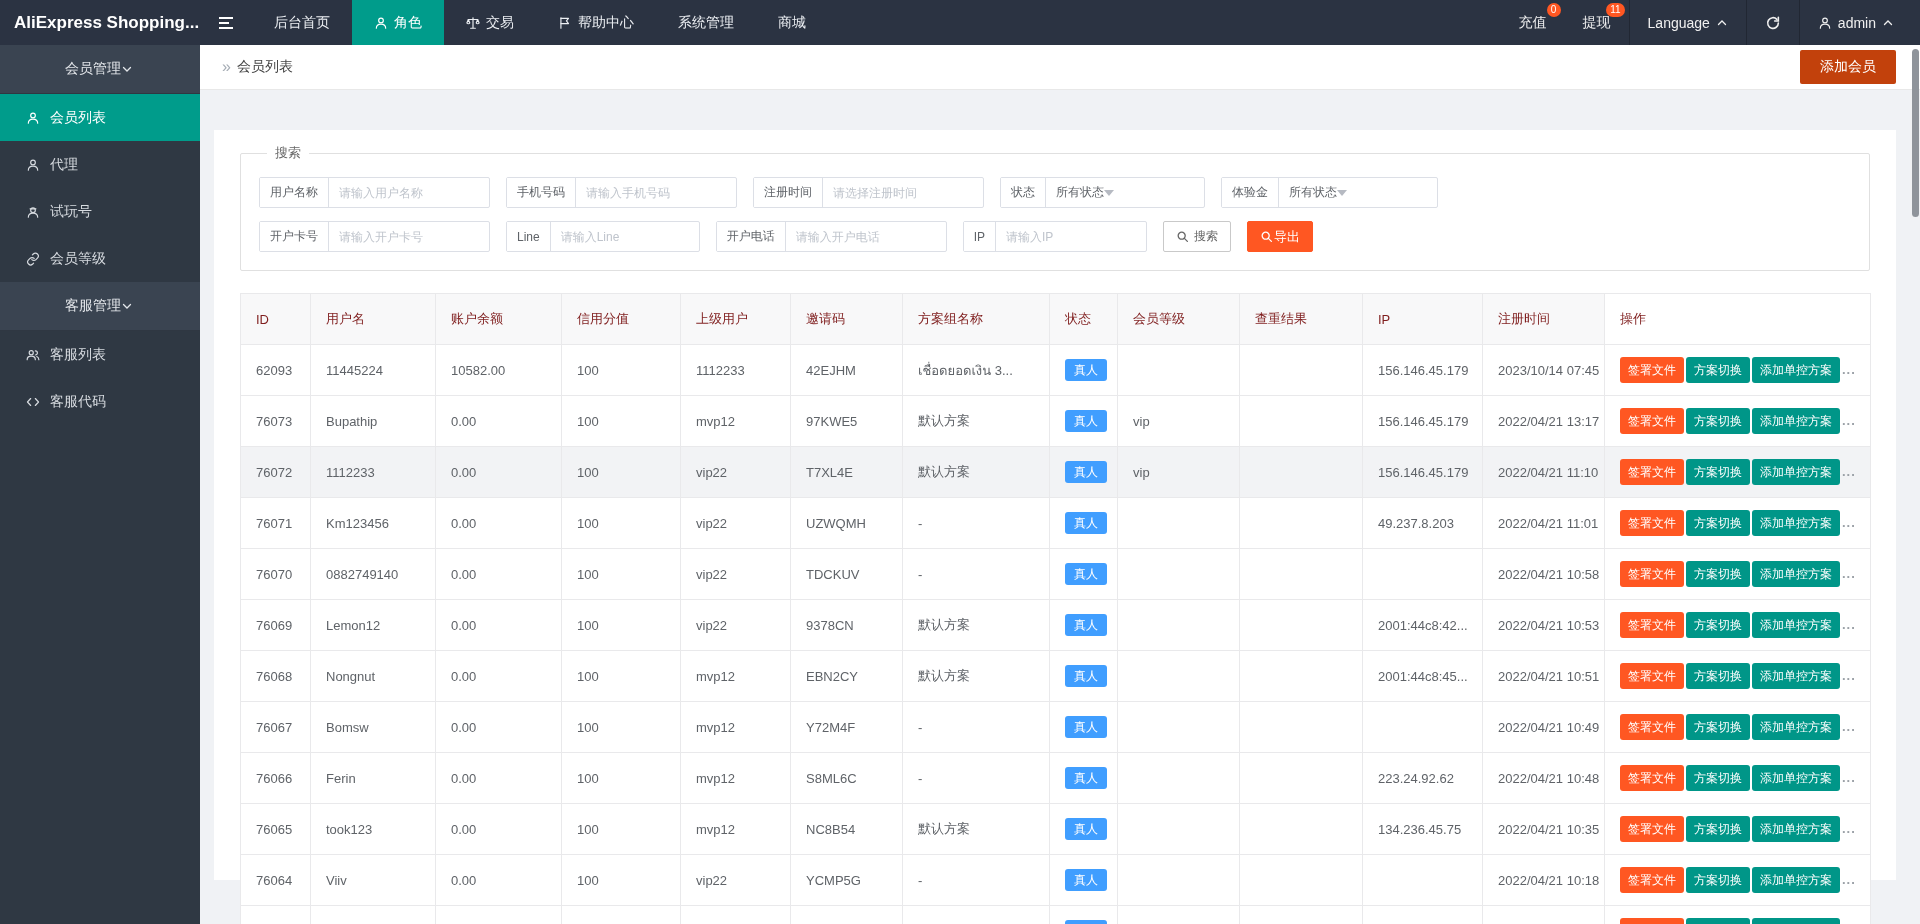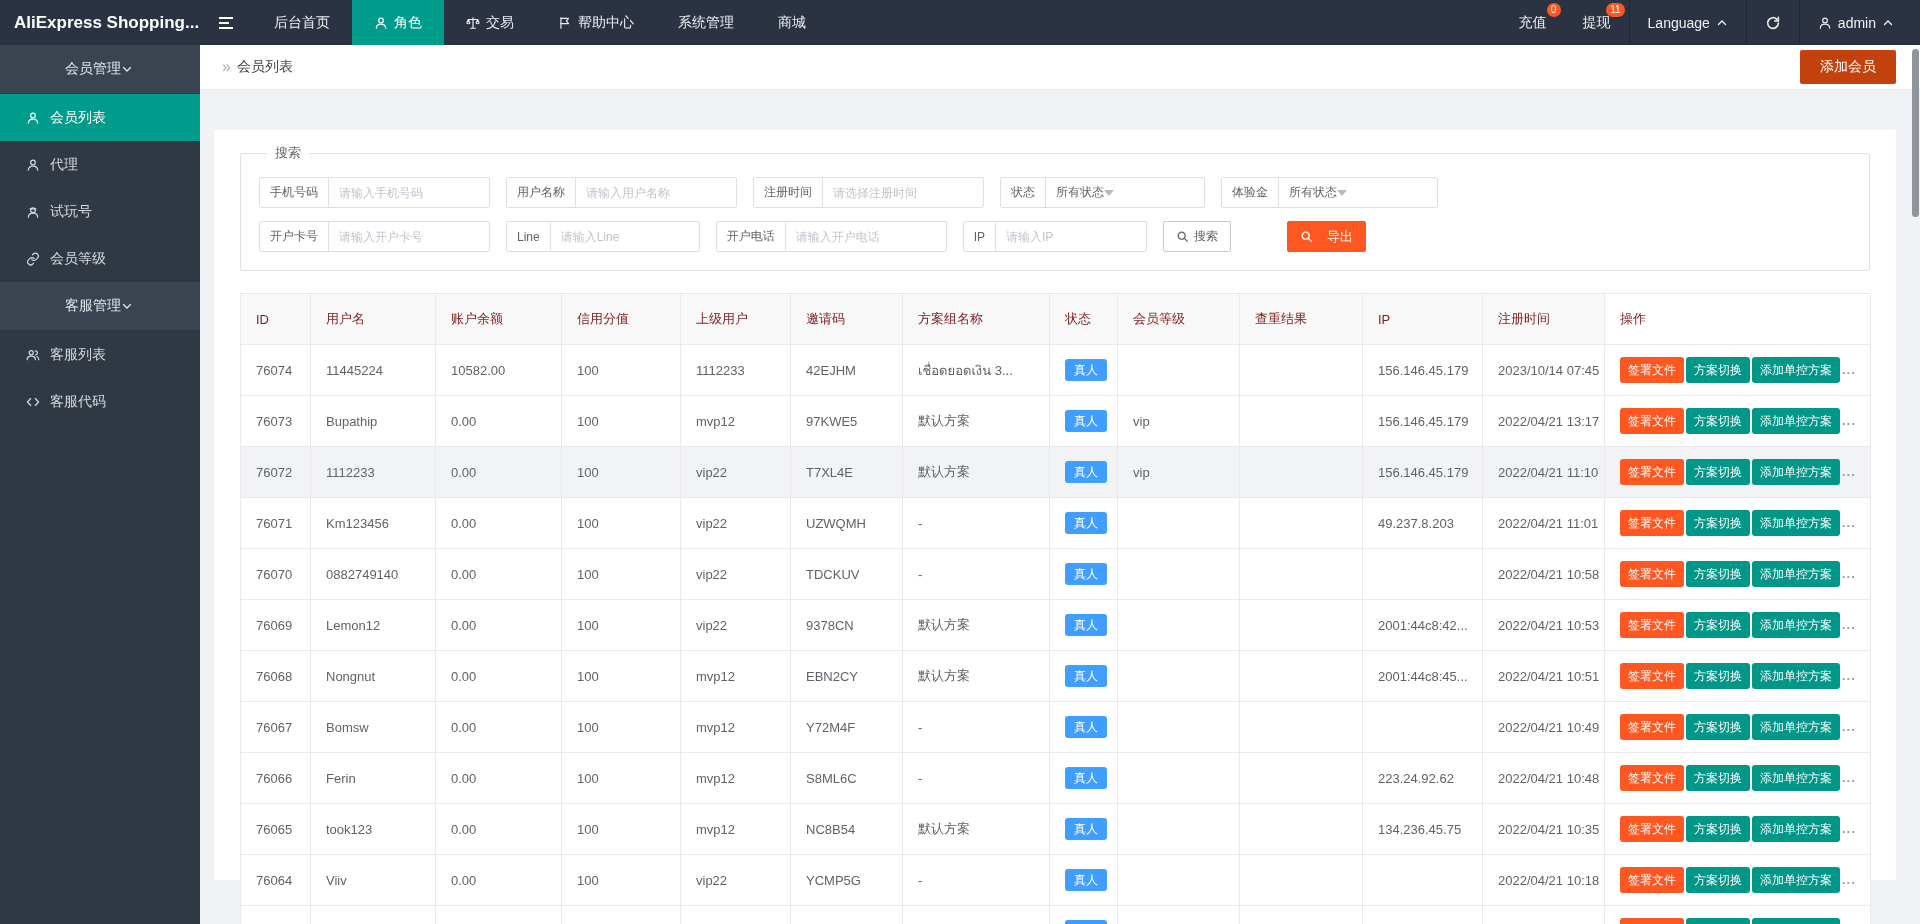--- a/index.html
+++ b/index.html
@@ -41,21 +41,21 @@
   fieldset.search { border:1px solid #e0e0e0; border-radius:2px; padding:2px 16px 18px 18px; margin-bottom:22px; }
   fieldset.search legend { font-size:13px; color:#666; padding:0 8px; margin-left:8px; }
   .srow { display:flex; align-items:center; gap:16px; margin-top:13px; }
   .igroup { display:flex; align-items:stretch; height:31px; border:1px solid #dcdfe6; border-radius:2px; background:#fff; }
   .ilabel { display:flex; align-items:center; padding:0 10px; font-size:12px; color:#5f6368; border-right:1px solid #dcdfe6; background:#fff; white-space:nowrap; }
   .igroup input { border:none; outline:none; padding:0 10px; font-size:12px; color:#333; width:160px; font-family:inherit; background:transparent; }
   .igroup input::placeholder { color:#bfc4cc; }
   .iselect { display:flex; align-items:center; justify-content:flex-start; width:158px; padding:0 10px; font-size:12px; color:#5f6368; cursor:pointer; }
   .caret { width:0; height:0; border-left:5px solid transparent; border-right:5px solid transparent; border-top:6px solid #b6bac2; }
   .btn-search { display:flex; align-items:center; gap:5px; height:31px; padding:0 12px; background:#fff; border:1px solid #c9c9c9; border-radius:2px; color:#666; font-size:12px; cursor:pointer; font-family:inherit; }
-  .btn-export { display:flex; align-items:center; gap:14px; height:31px; padding:0 12px; background:#ff5722; border:1px solid #ff5722; border-radius:2px; color:#fff; font-size:13px; cursor:pointer; font-family:inherit;margin-left:40px; }
+  .btn-export { display:flex; align-items:center; gap:1px; height:31px; padding:0 12px; background:#ff5722; border:1px solid #ff5722; border-radius:2px; color:#fff; font-size:13px; cursor:pointer; font-family:inherit; }
 
   
   table.dtable { border-collapse:collapse; table-layout:fixed; width:1630px; font-size:13px; }
   .dtable th, .dtable td { border:1px solid #e9e9eb; height:51px; padding:0 8px 0 15px; text-align:left; overflow:hidden; white-space:nowrap; text-overflow:clip; }
   .dtable th { background:#f8f8f9; color:#7f1d1d; font-weight:normal; }
   .dtable td { color:#5f6368; background:#fff; }
   .dtable tr.hover td { background:#f2f3f5; }
   .dtable th.op-head { background:#fff; box-shadow:-8px 0 10px -8px rgba(0,0,0,.25); }
   td.op-cell { box-shadow:-8px 0 10px -8px rgba(0,0,0,.25); }
   .badge-real { display:inline-block; background:#409eff; color:#fff; font-size:12px; padding:5px 9px; border-radius:3px; line-height:1; }
@@ -246,26 +246,26 @@
         <span>会员列表</span>
       </div>
       <button class="btn-add">添加会员</button>
     </div>
 
     <div class="panel">
       <fieldset class="search">
         <legend>搜索</legend>
         <div class="srow" id="srow1">
             <div class="igroup">
+              <div class="ilabel">用户名称</div>
+              <input placeholder="请输入用户名称" style="">
+            </div>
+            <div class="igroup">
               <div class="ilabel">手机号码</div>
               <input placeholder="请输入手机号码" style="">
-            </div>
-            <div class="igroup">
-              <div class="ilabel">用户名称</div>
-              <input placeholder="请输入用户名称" style="">
             </div>
             <div class="igroup">
               <div class="ilabel">注册时间</div>
               <input placeholder="请选择注册时间" style="">
             </div>
             <div class="igroup">
               <div class="ilabel">状态</div>
               <div class="iselect">
                 <span>所有状态</span>
                 <span class="caret"></span>
@@ -345,21 +345,21 @@
               <th>状态</th>
               <th>会员等级</th>
               <th>查重结果</th>
               <th>IP</th>
               <th>注册时间</th>
               <th class="op-head">操作</th>
             </tr>
           </thead>
         <tbody id="tbody">
             <tr>
-              <td>76074</td>
+              <td>62093</td>
               <td>11445224</td>
               <td>10582.00</td>
               <td>100</td>
               <td>1112233</td>
               <td>42EJHM</td>
               <td>เชื่อดยอดเงิน 3...</td>
               <td><span class="badge-real">真人</span></td>
               <td></td>
               <td></td>
               <td>156.146.45.179</td>

